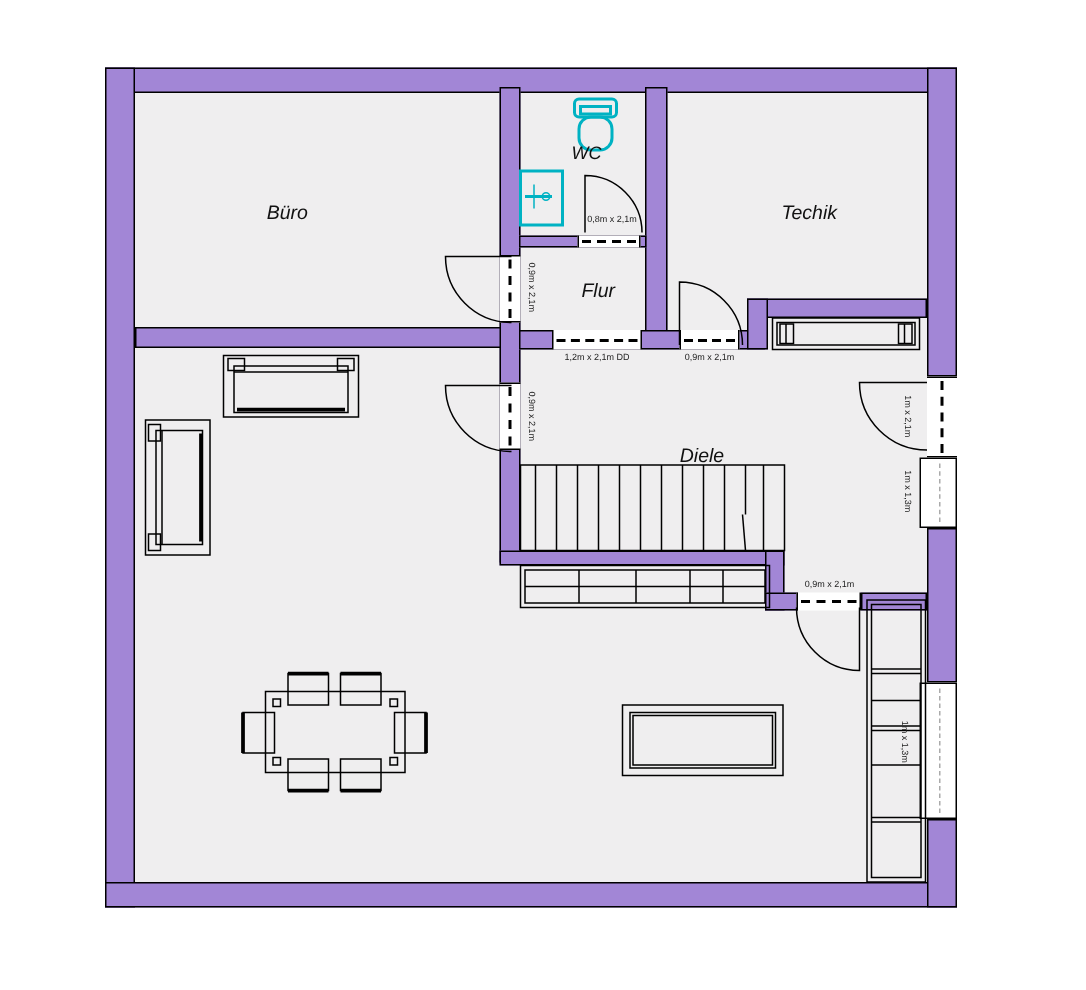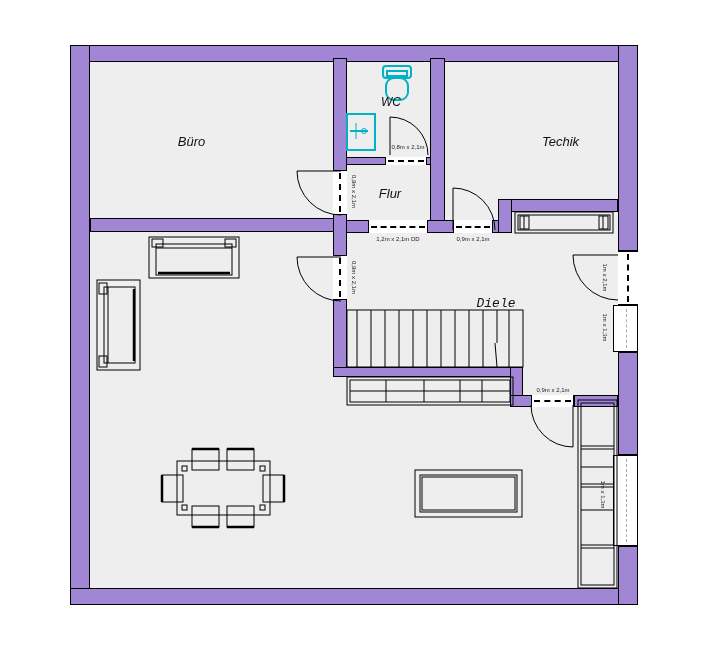--- a/index.html
+++ b/index.html
@@ -187,23 +187,23 @@
       <path d="M341,257 L297,257 A44,44 0 0 0 341,301"></path>
       <path d="M390,155 L390,117 A38,38 0 0 1 428,155"></path>
       <path d="M453,230 L453,188 A42,42 0 0 1 495,230"></path>
       <path d="M618,255 L573,255 A45,45 0 0 0 618,300"></path>
       <path d="M573,405 L573,447 A42,42 0 0 1 531,405"></path>
     </g>
   </svg>
 
   <span class="room-label" style="left:164px;top:134px;width:55px;">Büro</span>
   <span class="room-label" style="left:375px;top:95px;width:32px;font-size:12px;">WC</span>
-  <span class="room-label" style="left:370px;top:186px;width:40px;">Flur</span>
-  <span class="room-label" style="left:533px;top:134px;width:55px;">Techik</span>
-  <span class="room-label" style="left:472px;top:296px;width:48px;font-family:Liberation Mono, monospace;">Diele</span>
+  <span class="room-label" style="left:370px;top:186px;width:40px;text-align:right;">Flur</span>
+  <span class="room-label" style="left:512px;top:134px;width:55px;">Techik</span>
+  <span class="room-label" style="left:444px;top:296px;width:48px;">Diele</span>
 
   <span class="dim" style="left:386px;top:144px;width:44px;">0,8m x 2,1m</span>
   <span class="dim" style="left:368px;top:236px;width:60px;">1,2m x 2,1m DD</span>
   <span class="dim" style="left:451px;top:236px;width:44px;">0,9m x 2,1m</span>
   <span class="dim v" style="left:331px;top:188px;width:44px;">0,9m x 2,1m</span>
   <span class="dim v" style="left:331px;top:274px;width:44px;">0,9m x 2,1m</span>
   <span class="dim" style="left:531px;top:387px;width:44px;">0,9m x 2,1m</span>
   <span class="dim v" style="left:584px;top:274px;width:40px;">1m x 2,1m</span>
   <span class="dim v" style="left:584px;top:324px;width:40px;">1m x 1,3m</span>
   <span class="dim v" style="left:582px;top:491px;width:40px;">1m x 1,3m</span>

